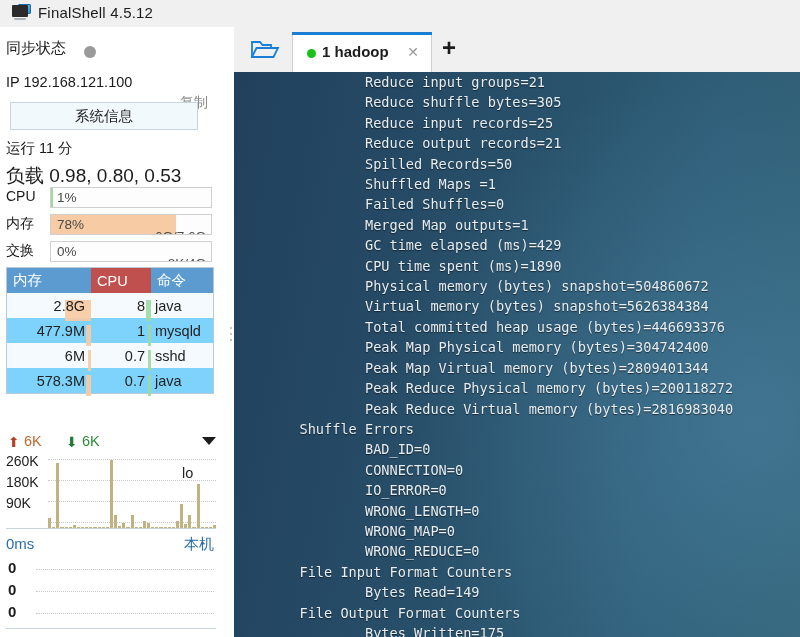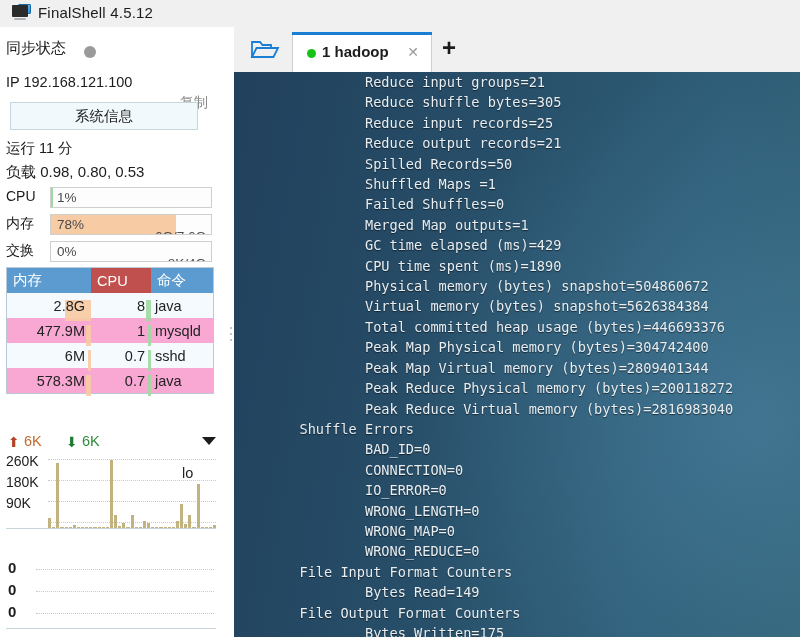--- a/index.html
+++ b/index.html
@@ -21,21 +21,21 @@
 
   
   .leftpane{position:absolute;left:0;top:27px;width:228px;height:610px;background:#ffffff;}
   .sync-row{position:absolute;left:6px;top:12px;font-size:15px;color:#222;}
   .sync-dot{position:absolute;left:84px;top:19px;width:12px;height:12px;border-radius:50%;background:#9a9a9a;}
   .ip-row{position:absolute;left:6px;top:47px;font-size:14.5px;color:#1c1c1c;}
   .copy-btn{position:absolute;left:180px;top:47px;font-size:14px;color:#8a8a8a;margin-top:20px;}
   .sysinfo-btn{position:absolute;left:10px;top:75px;width:186px;height:26px;background:#f2f9fd;border:1px solid #c9d6de;
      font-size:14.5px;color:#1c1c1c;display:flex;align-items:center;justify-content:center;}
   .run-row{position:absolute;left:6px;top:112px;font-size:14.5px;color:#1c1c1c;}
-  .load-row{position:absolute;left:6px;top:136px;font-size:15px;color:#1c1c1c;}
+  .load-row{position:absolute;left:6px;top:136px;font-size:19px;color:#1c1c1c;}
 
   
   .meter{position:absolute;height:21px;}
   .meter .lbl{position:absolute;left:0;top:1px;width:40px;font-size:14px;color:#1c1c1c;}
   .meter .track{position:absolute;left:44px;top:0;width:162px;height:21px;border:1px solid #cfcfcf;background:#fdfdfd;box-sizing:border-box;overflow:hidden;}
   .meter .fill{position:absolute;left:0;top:0;height:100%;}
   .meter .pct{position:absolute;left:6px;top:2px;font-size:13.5px;color:#4a4a4a;z-index:3;}
   .meter .amt{position:absolute;right:5px;top:14px;font-size:13.5px;color:#4a4a4a;z-index:3;}
   #m-cpu{left:6px;top:160px;}
   #m-mem{left:6px;top:187px;}
@@ -43,21 +43,21 @@
 
   
   .ptable{position:absolute;left:6px;top:240px;width:208px;border:1px solid #b9c9d6;box-sizing:border-box;}
   .ptable .hdr{display:flex;height:25px;}
   .ptable .hdr .c{font-size:14.5px;color:#fff;display:flex;align-items:center;padding-left:6px;box-sizing:border-box;}
   .hc-mem{width:84px;background:#5b9bd0;}
   .hc-cpu{width:60px;background:#c0504d;}
   .hc-cmd{width:62px;background:#5b9bd0;flex:1;}
   .ptable .row{display:flex;height:25px;align-items:center;font-size:14.5px;color:#222;}
   .ptable .row.odd{background:#f4fafd;}
-  .ptable .row.even{background:#f9a8d4;}
+  .ptable .row.even{background:#7dd3fc;}
   .cell-mem{width:84px;position:relative;text-align:right;padding-right:6px;box-sizing:border-box;}
   .cell-cpu{width:60px;position:relative;text-align:right;padding-right:6px;box-sizing:border-box;}
   .cell-cmd{flex:1;padding-left:4px;box-sizing:border-box;}
   .bar-mem{position:absolute;right:0;top:2px;height:21px;background:#f7cba4;opacity:.92;}
   .bar-cpu{position:absolute;right:0;top:2px;height:21px;background:#9fd9a0;opacity:.9;}
   .cell-mem .txt,.cell-cpu .txt{position:relative;z-index:2;}
 
   
   .net-head{position:absolute;left:6px;top:404px;width:210px;height:22px;}
   .up-ico{position:absolute;left:2px;top:3px;font-size:14px;color:#b3442a;}
@@ -250,20 +250,24 @@
           <i style="height: 13px;"></i>
           <i style="height: 1px;"></i>
           <i style="height: 44px;"></i>
           <i style="height: 1px;"></i>
           <i style="height: 1px;"></i>
           <i style="height: 1px;"></i>
           <i style="height: 3px;"></i>
         </div>
     </div>
 
+    <div class="lat-head">
+      <div class="lat-ms">0ms</div>
+      <div class="lat-local">本机</div>
+    </div>
 
     <div class="latchart">
       <div class="zl" style="top:2px">0</div>
       <div class="zl" style="top:24px">0</div>
       <div class="zl" style="top:46px">0</div>
       <div class="dl" style="top:12px"></div>
       <div class="dl" style="top:34px"></div>
       <div class="dl" style="top:56px"></div>
     </div>
 

